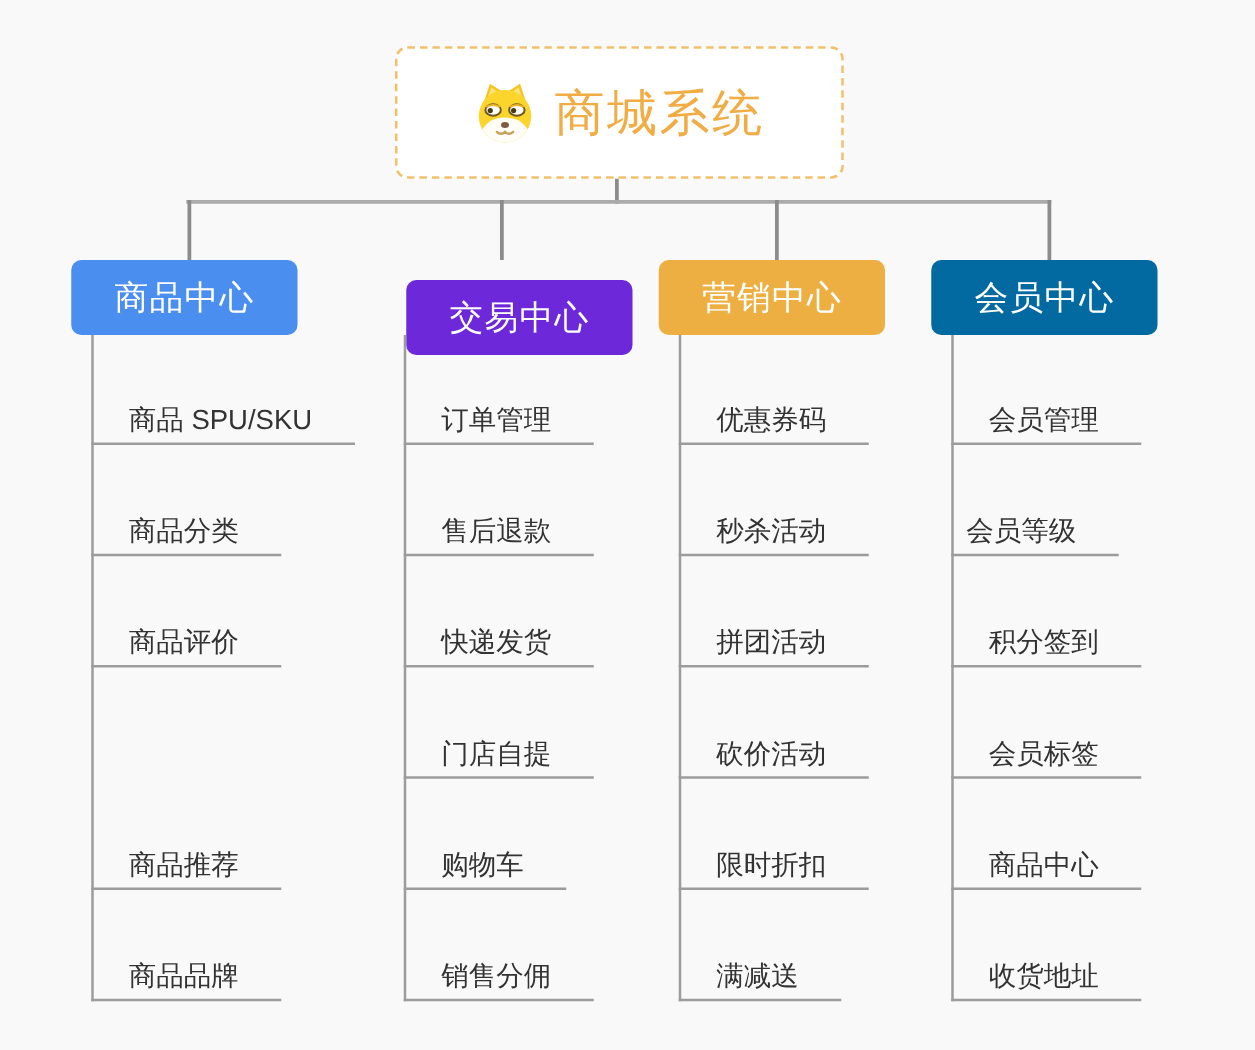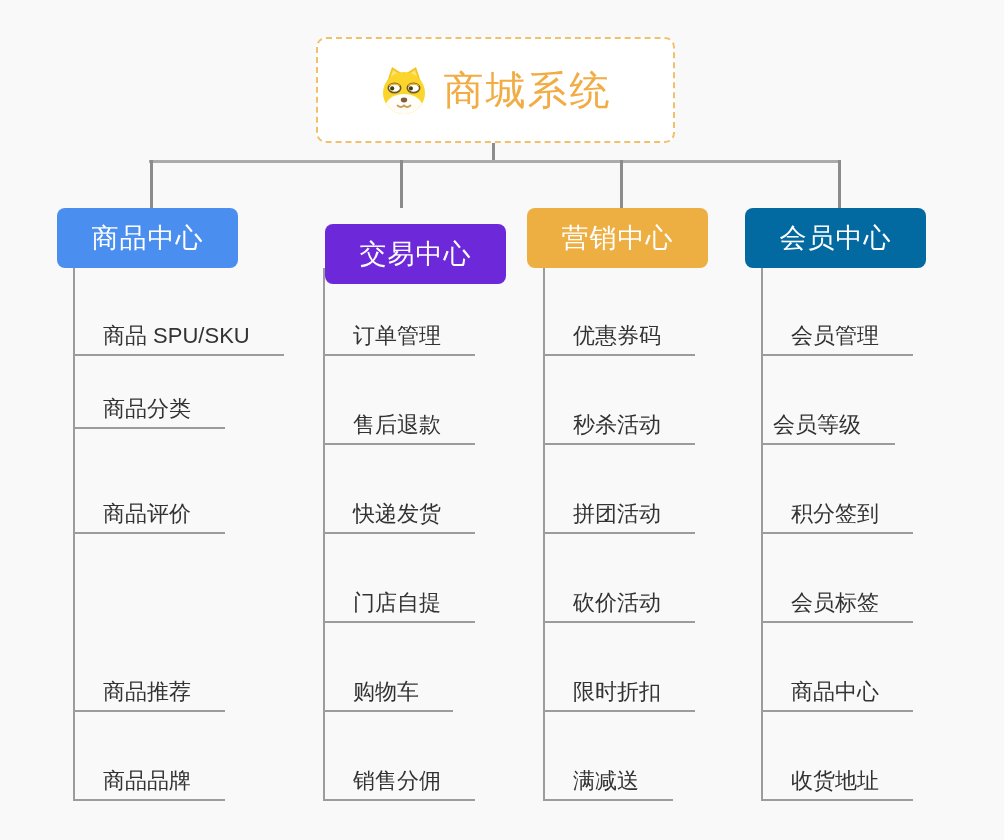--- a/index.html
+++ b/index.html
@@ -91,21 +91,21 @@
     </svg>
     <span class="root-title">商城系统</span>
   </div>
 
 <div class="conn conn-v" style="left: 492px; top: 143px; height: 20px;"></div>
     <div class="conn conn-h" style="left: 149px; top: 160px; width: 692px;"></div>
     <div class="conn conn-v" style="left: 149.5px; top: 160px; height: 48px;"></div>
     <div class="branch-node" style="left: 57px; top: 208px; background: rgb(74, 142, 240);">商品中心</div>
     <div class="branch-line" style="left: 73px; top: 268px; height: 533px;"></div>
     <div class="leaf-item" style="left: 73px; top: 320px;">商品 SPU/SKU</div>
-    <div class="leaf-item" style="left: 73px; top: 393px; text-align: right;">商品分类</div>
+    <div class="leaf-item" style="left: 73px; top: 409px; text-align: right;">商品分类</div>
     <div class="leaf-item" style="left: 73px; top: 498px;">商品评价</div>
     <div class="leaf-item" style="left: 73px; top: 676px;">商品推荐</div>
     <div class="leaf-item" style="left: 73px; top: 765px;">商品品牌</div>
     <div class="conn conn-v" style="left: 399.5px; top: 160px; height: 48px;"></div>
     <div class="branch-node" style="left: 307px; top: 224px; background: #6d28d9; margin-left: 18px;">交易中心</div>
     <div class="branch-line" style="left: 323px; top: 268px; height: 533px;"></div>
     <div class="leaf-item" style="left: 323px; top: 320px;">订单管理</div>
     <div class="leaf-item" style="left: 323px; top: 409px;">售后退款</div>
     <div class="leaf-item" style="left: 323px; top: 498px;">快递发货</div>
     <div class="leaf-item" style="left: 323px; top: 587px;">门店自提</div>

